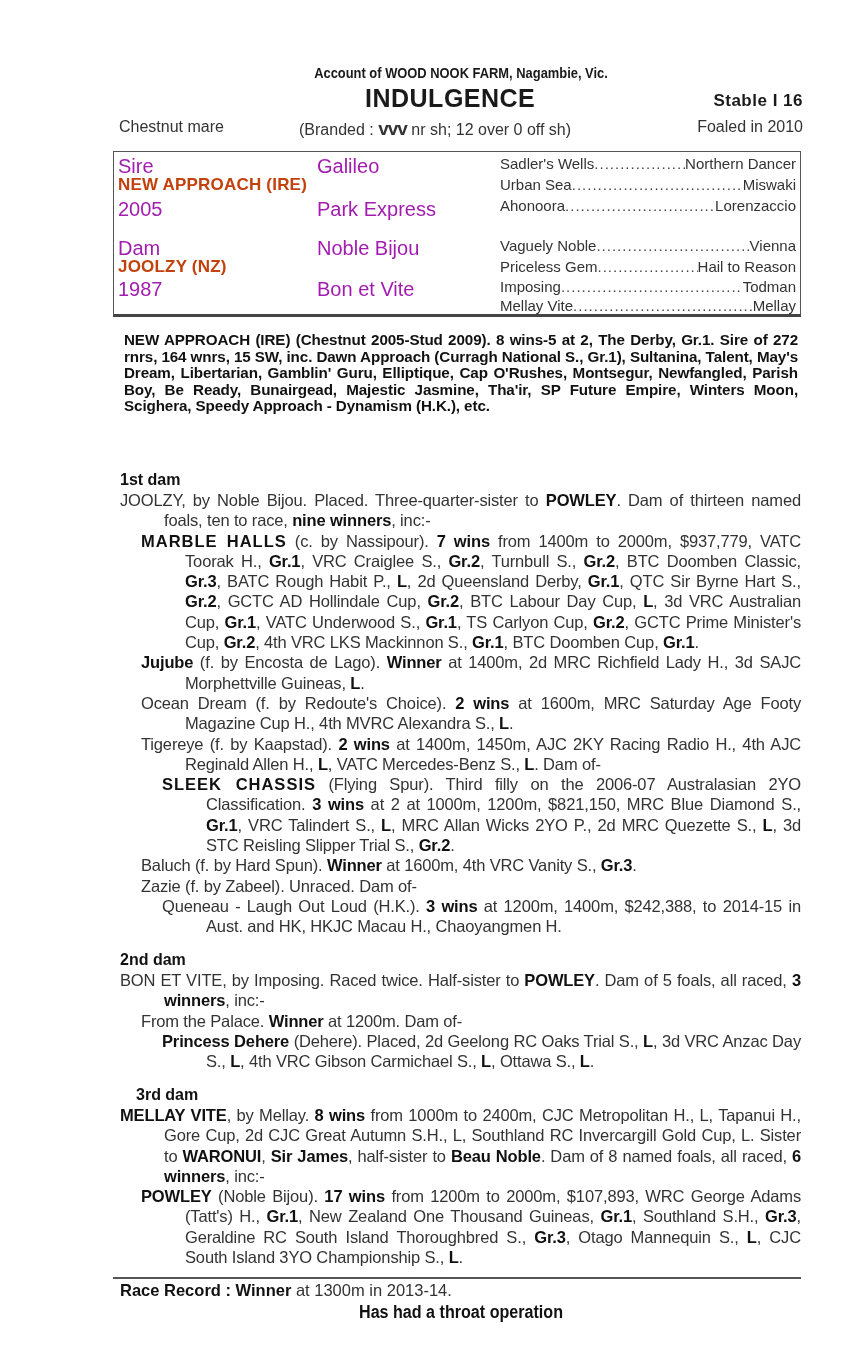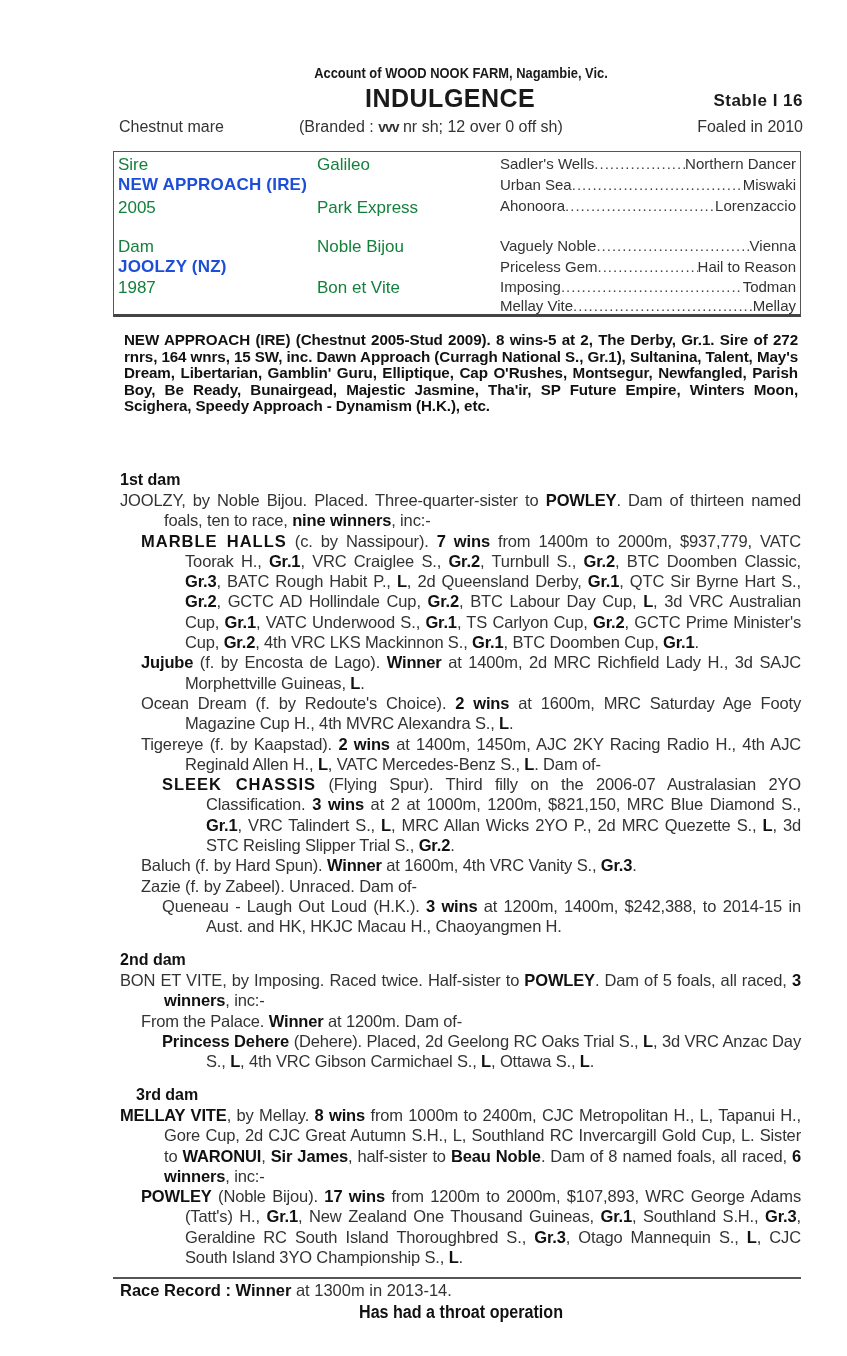--- a/index.html
+++ b/index.html
@@ -17,30 +17,30 @@
     transform: scaleX(0.86); transform-origin: center; letter-spacing: 0px;
   }
   .lot-line { position: absolute; top: 84px; left: 2px; width: 684px; height: 32px; }
   .lot { position: absolute; left: 0; top: 0; font-weight: 900; font-size: 25px; letter-spacing: -0.2px; }
   .lot .gst { font-weight: normal; font-size: 14px; color: #333; letter-spacing: 0; }
   .horse { position: absolute; left: 246px; top: 0; font-weight: 900; font-size: 25px; letter-spacing: 0.5px; }
   .stable { position: absolute; right: 0; top: 7px; font-weight: 900; font-size: 17px; letter-spacing: 0.5px; }
   .desc-line { position: absolute; top: 118px; left: 2px; width: 684px; font-size: 16px; color: #333; }
   .desc-line .colour { position: absolute; left: 0; }
   .desc-line .brand { position: absolute; left: 180px; }
-  .desc-line .brand .mark { font-weight: bold; font-size: 14px; letter-spacing: -1px; }
+  .desc-line .brand .mark { font-weight: bold; font-size: 19px; letter-spacing: -1px; }
   .desc-line .foaled { position: absolute; right: 0; }
 
   
   .ped-box {
     position: absolute; top: 151px; left: -4px; width: 688px; height: 166px;
     border: 1px solid #555; border-bottom: 3px solid #444; box-sizing: border-box;
   }
-  .ped-cell { position: absolute; font-size: 17px; color: #15803d; white-space: nowrap; }
-  .ped-cell.big { font-weight: 900; font-size: 17px; color: #1d4ed8; letter-spacing: 0.2px; }
+  .ped-cell { position: absolute; font-size: 20px; color: #a21caf; white-space: nowrap; }
+  .ped-cell.big { font-weight: 900; font-size: 17px; color: #c2410c; letter-spacing: 0.2px; }
   .ped-row {
     position: absolute; left: 386px; width: 296px; font-size: 15px; color: #333;
     display: flex; white-space: nowrap; overflow: hidden;
   }
   .ped-row .l { flex: 0 0 auto; }
   .ped-row .dots { flex: 1 1 auto; overflow: hidden; letter-spacing: 1px; color: #444; }
   .ped-row .dots::before { content: "................................................................................"; }
   .ped-row .r { flex: 0 0 auto; }
 
   

